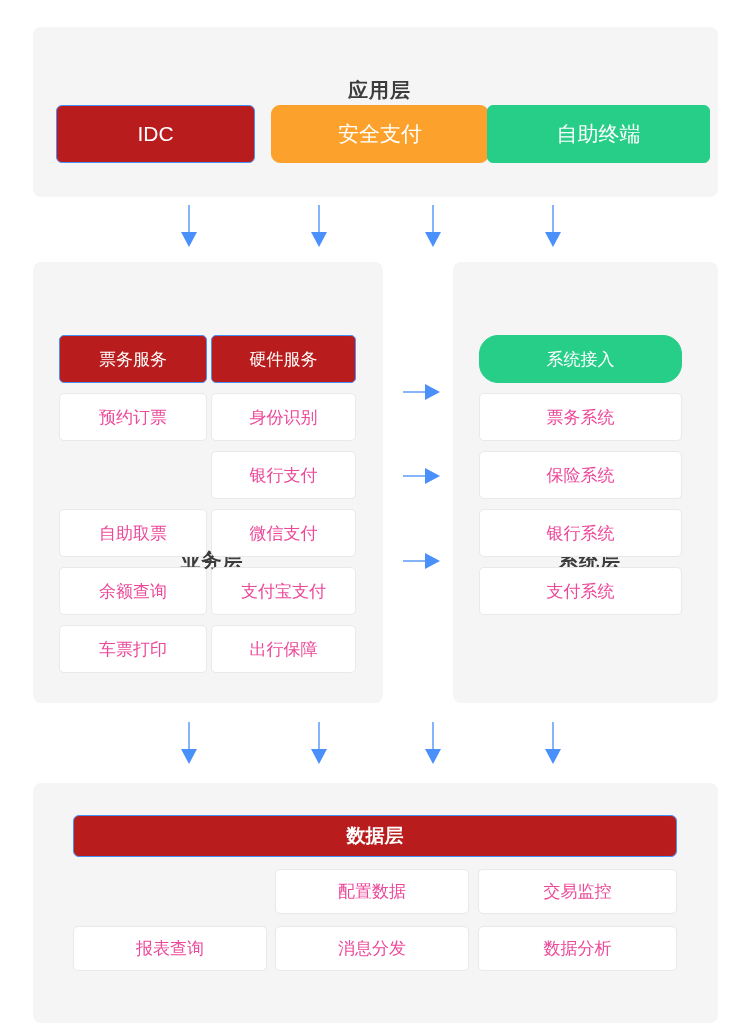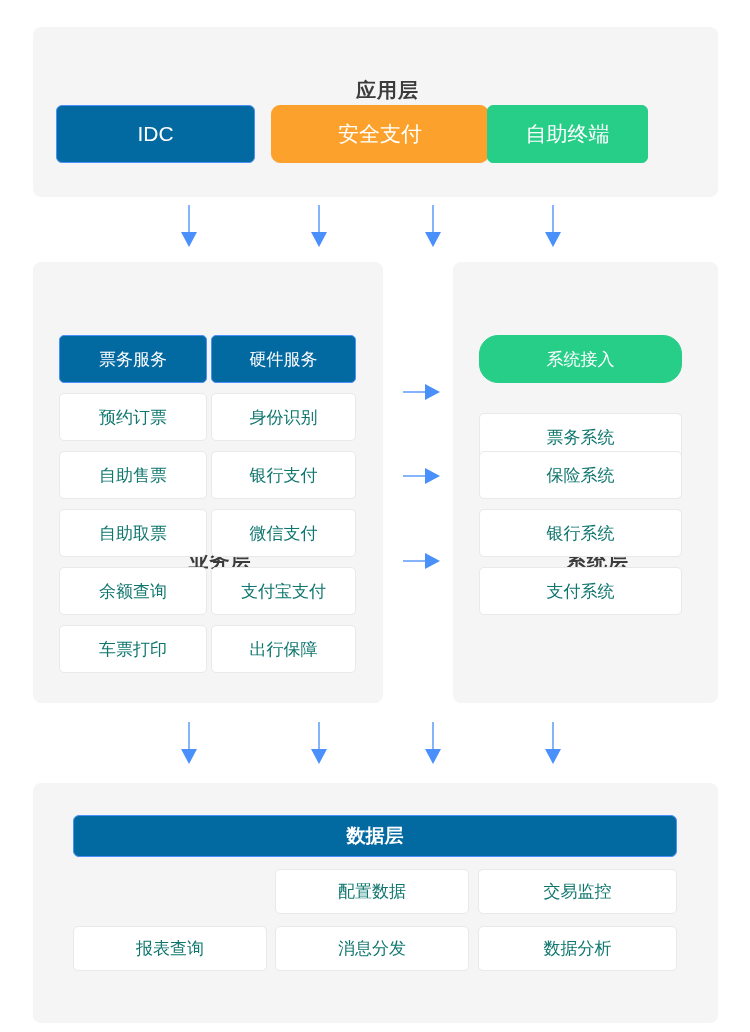--- a/index.html
+++ b/index.html
@@ -29,60 +29,60 @@
     border-radius: 8px;
     box-sizing: border-box;
   }
   #app-panel    { left: 33px;  top: 27px;  width: 685px; height: 170px; }
   #biz-panel    { left: 33px;  top: 262px; width: 350px; height: 441px; }
   #sys-panel    { left: 453px; top: 262px; width: 265px; height: 441px; }
   #data-panel   { left: 33px;  top: 783px; width: 685px; height: 240px; }
 
   .panel-title {
     position: absolute;
-    left: 12px;
+    left: 4px;
     width: 100%;
     text-align: center;
     font-size: 20px;
     font-weight: bold;
     color: #3c3c3c;
     letter-spacing: 1px;
   }
   #app-panel .panel-title  { top: 50px; }
   #biz-panel .panel-title  { top: 285px; }
   #sys-panel .panel-title  { top: 285px; }
 
   
   .card {
     position: absolute;
     box-sizing: border-box;
     display: flex;
     align-items: center;
     justify-content: center;
     border-radius: 5px;
     font-size: 17px;
-    color: #0f766e;
+    color: #ec4899;
     background: #ffffff;
     border: 1px solid #e9e9ea;
     white-space: nowrap;
   }
-  .card.blue   { background: #0369a1; border-color: #4a90fb; color: #ffffff; text-align: right; }
+  .card.blue   { background: #b91c1c; border-color: #4a90fb; color: #ffffff; text-align: right; }
   .card.orange { background: #fca22c; border-color: #fca22c; color: #ffffff; }
   .card.green  { background: #26ce88; border-color: #26ce88; color: #ffffff; }
 
   
   .app-chip {
     top: 105px;
     height: 58px;
     border-radius: 6px;
     font-size: 21px;
   }
   .app-chip.c0 { left: 56px;  width: 199px; }
   .app-chip.c1 { left: 271px; width: 218px; border-radius: 9px; }
-  .app-chip.c2 { left: 487px; width: 161px; }
+  .app-chip.c2 { left: 487px; width: 223px; }
 
   
   .biz-card {
     height: 48px;
     border-radius: 5px;
   }
   .biz-card.col0 { left: 59px;  width: 148px; }
   .biz-card.col1 { left: 211px; width: 145px; }
   .biz-card.r0 { top: 335px; }
   .biz-card.r1 { top: 393px; }
@@ -92,21 +92,21 @@
   .biz-card.r5 { top: 625px; }
 
   
   .sys-card {
     left: 479px;
     width: 203px;
     height: 48px;
     border-radius: 5px;
   }
   .sys-card.r0 { top: 335px; border-radius: 19px; }
-  .sys-card.r1 { top: 413px; }
+  .sys-card.r1 { top: 393px; }
   .sys-card.r2 { top: 451px; }
   .sys-card.r3 { top: 509px; }
   .sys-card.r4 { top: 567px; }
 
   
   #data-header {
     left: 73px;
     top: 815px;
     width: 604px;
     height: 42px;
@@ -210,21 +210,20 @@
     <div class="shaft"></div>
     <div class="head"></div>
   </div>
 
   <div class="panel" id="biz-panel">
     <div class="panel-title">业务层</div>
   </div>
 
   <div class="card biz-card col0 r0 blue">票务服务</div>
   <div class="card biz-card col0 r1">预约订票</div>
-  <div class="card biz-card col0 r2">自助售票</div>
   <div class="card biz-card col0 r3">自助取票</div>
   <div class="card biz-card col0 r4">余额查询</div>
   <div class="card biz-card col0 r5">车票打印</div>
 
   <div class="card biz-card col1 r0 blue">硬件服务</div>
   <div class="card biz-card col1 r1">身份识别</div>
   <div class="card biz-card col1 r3">微信支付</div>
   <div class="card biz-card col1 r2">银行支付</div>
   <div class="card biz-card col1 r4">支付宝支付</div>
   <div class="card biz-card col1 r5">出行保障</div>

